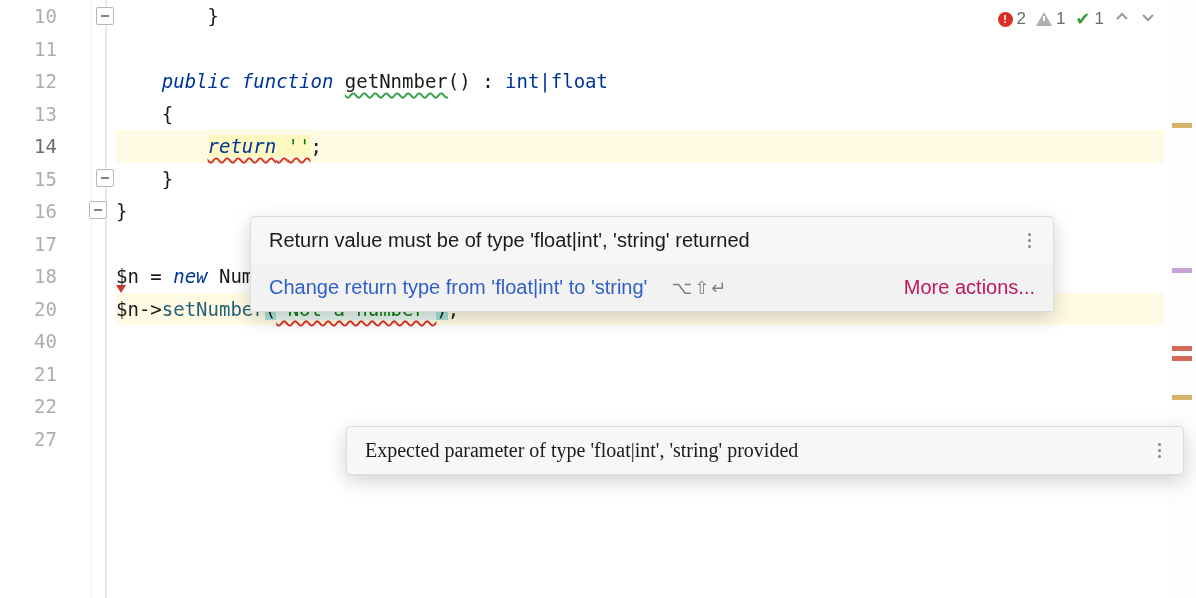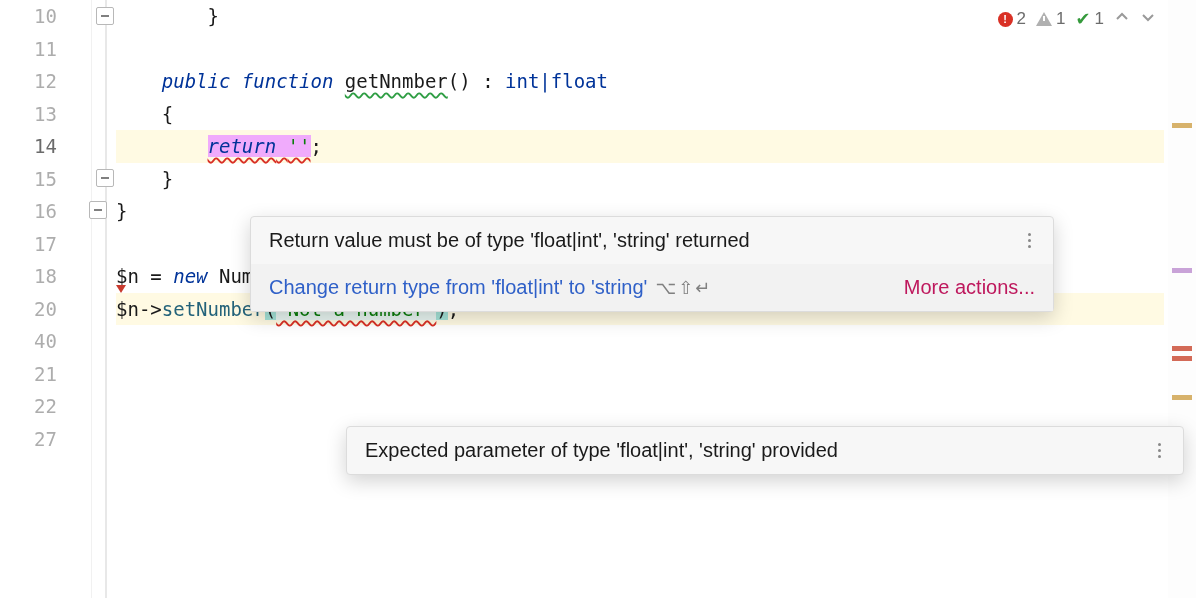--- a/index.html
+++ b/index.html
@@ -15,21 +15,21 @@
   .line { height: 32.5px; display: flex; align-items: center; white-space: pre; }
   .line.active { background: #fffae3; }
   .kw { color: #003399; font-style: italic; }
   .fn { color: #1a1a1a; }
   .type { color: #003399; }
   .punct { color: #1a1a1a; }
   .str { color: #0a7d0a; }
   .badstr { background: #e8f5f1; }
   .var { color: #1a1a1a; }
   .call { color: #24637a; }
-  .violet-sel { background: #f0abfc; }
+  .violet-sel { background: #fef9c3; }
   .wavy-green { text-decoration: underline wavy #2f9e44; text-decoration-thickness: 1.5px; text-underline-offset: 4px; }
   .wavy-red { text-decoration: underline wavy #d93025; text-decoration-thickness: 1.5px; text-underline-offset: 4px; }
   .wavy-red-str { text-decoration: underline wavy #d93025; text-decoration-thickness: 1.6px; text-underline-offset: 4px; }
   .teal-bg { background: #a5e3d8; }
   
   .problems { position: absolute; top: 8px; right: 40px; display: flex; align-items: center; gap: 10px; font-family: -apple-system, Helvetica, Arial, sans-serif; color: #6c6c6c; font-size: 17px; }
   .pb { display:flex; align-items:center; gap:4px; }
   .err-icon { width: 15px; height: 15px; border-radius: 50%; background: #d93025; color:#fff; font-weight:bold; font-size:11px; display:flex; align-items:center; justify-content:center; }
   .warn-icon { width:0; height:0; border-left:8px solid transparent; border-right:8px solid transparent; border-bottom:14px solid #b0b0b0; position:relative; }
   .warn-icon::after { content:""; position:absolute; left:-1px; top:4px; width:2px; height:5px; background:#fff; }
@@ -49,21 +49,21 @@
   .tooltip { position:absolute; background:#f7f7f7; border:1px solid #dcdcdc; border-radius:4px; box-shadow:0 6px 20px rgba(0,0,0,.18); font-family:-apple-system, Helvetica, Arial, sans-serif; }
   .tooltip-row { padding:12px 18px; display:flex; align-items:center; justify-content:space-between; }
   .tooltip-msg { color:#1a1a1a; font-size:20px; }
   .tooltip-row2 { padding:12px 18px; display:flex; align-items:center; justify-content:space-between; background:#f2f2f2; }
   .action-link { color:#2f60c8; font-size:20px; }
   .shortcut { color:#808080; font-family:-apple-system, Helvetica, Arial, sans-serif; letter-spacing:2px; font-size:18px; }
   .more-link { color:#be185d; font-size:20px; }
   .tri-dots { display:flex; flex-direction:column; gap:3px; padding:4px; }
   .tri-dots span { width:3px; height:3px; background:#888; border-radius:50%; }
   
-  .tooltip2 { position:absolute; background:#f7f7f7; border:1px solid #dcdcdc; border-radius:4px; box-shadow:0 6px 20px rgba(0,0,0,.18); font-family:Liberation Sans, sans-serif;text-align:center; }
+  .tooltip2 { position:absolute; background:#f7f7f7; border:1px solid #dcdcdc; border-radius:4px; box-shadow:0 6px 20px rgba(0,0,0,.18); font-family:Liberation Serif, serif;text-align:center; }
   
   .gutter-row.cur { color:#6b6b6b; }
   .red-tri { position:absolute; left:0; bottom:-6px; width:0; height:0; border-left:5px solid transparent; border-right:5px solid transparent; border-top:8px solid #c83a2e; }
 </style>
 </head>
 <body>
 
 <div class="editor">
 
   <div class="gutter">
@@ -153,21 +153,21 @@
   <div class="tooltip" style="left:250px; top:216px; width:804px;">
     <div class="tooltip-row">
       <span class="tooltip-msg">Return value must be of type 'float|int', 'string' returned</span>
       <div class="tri-dots">
           <span></span>
           <span></span>
           <span></span>
         </div>
     </div>
     <div class="tooltip-row2">
-      <span style="display:flex; align-items:center; gap:8px;">
+      <span style="display:flex; align-items:center; gap:24px;">
         <span class="action-link">Change return type from 'float|int' to 'string'</span>
         <span class="shortcut">⌥⇧↵</span>
       </span>
       <span class="more-link">More actions...</span>
     </div>
   </div>
 
   <div class="tooltip2" style="left:346px; top:426px; width:838px;">
     <div class="tooltip-row">
       <span class="tooltip-msg">Expected parameter of type 'float|int', 'string' provided</span>

